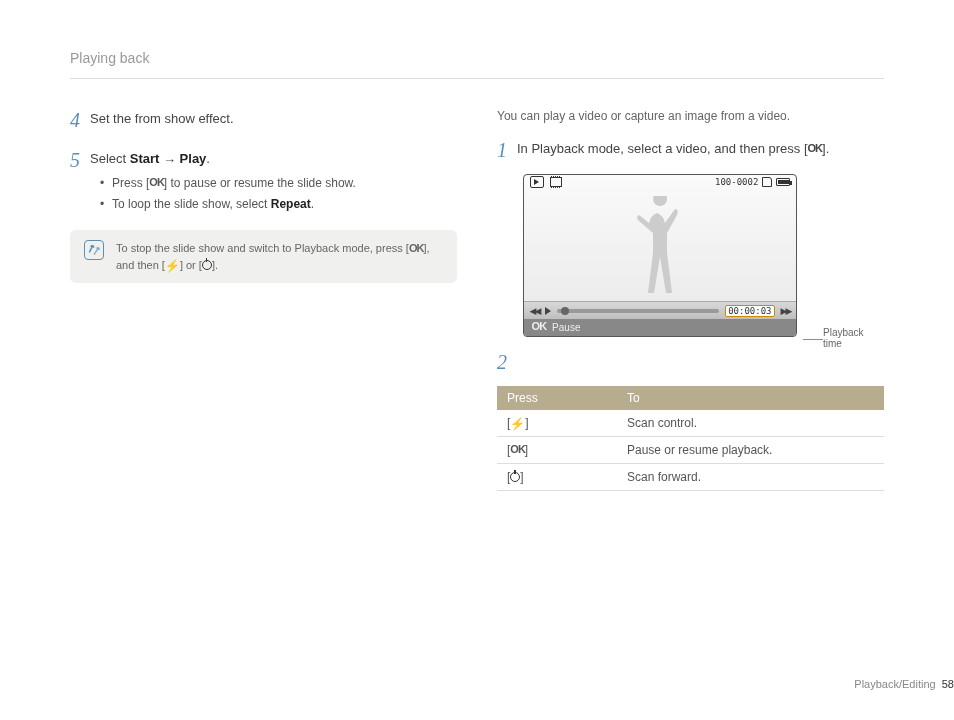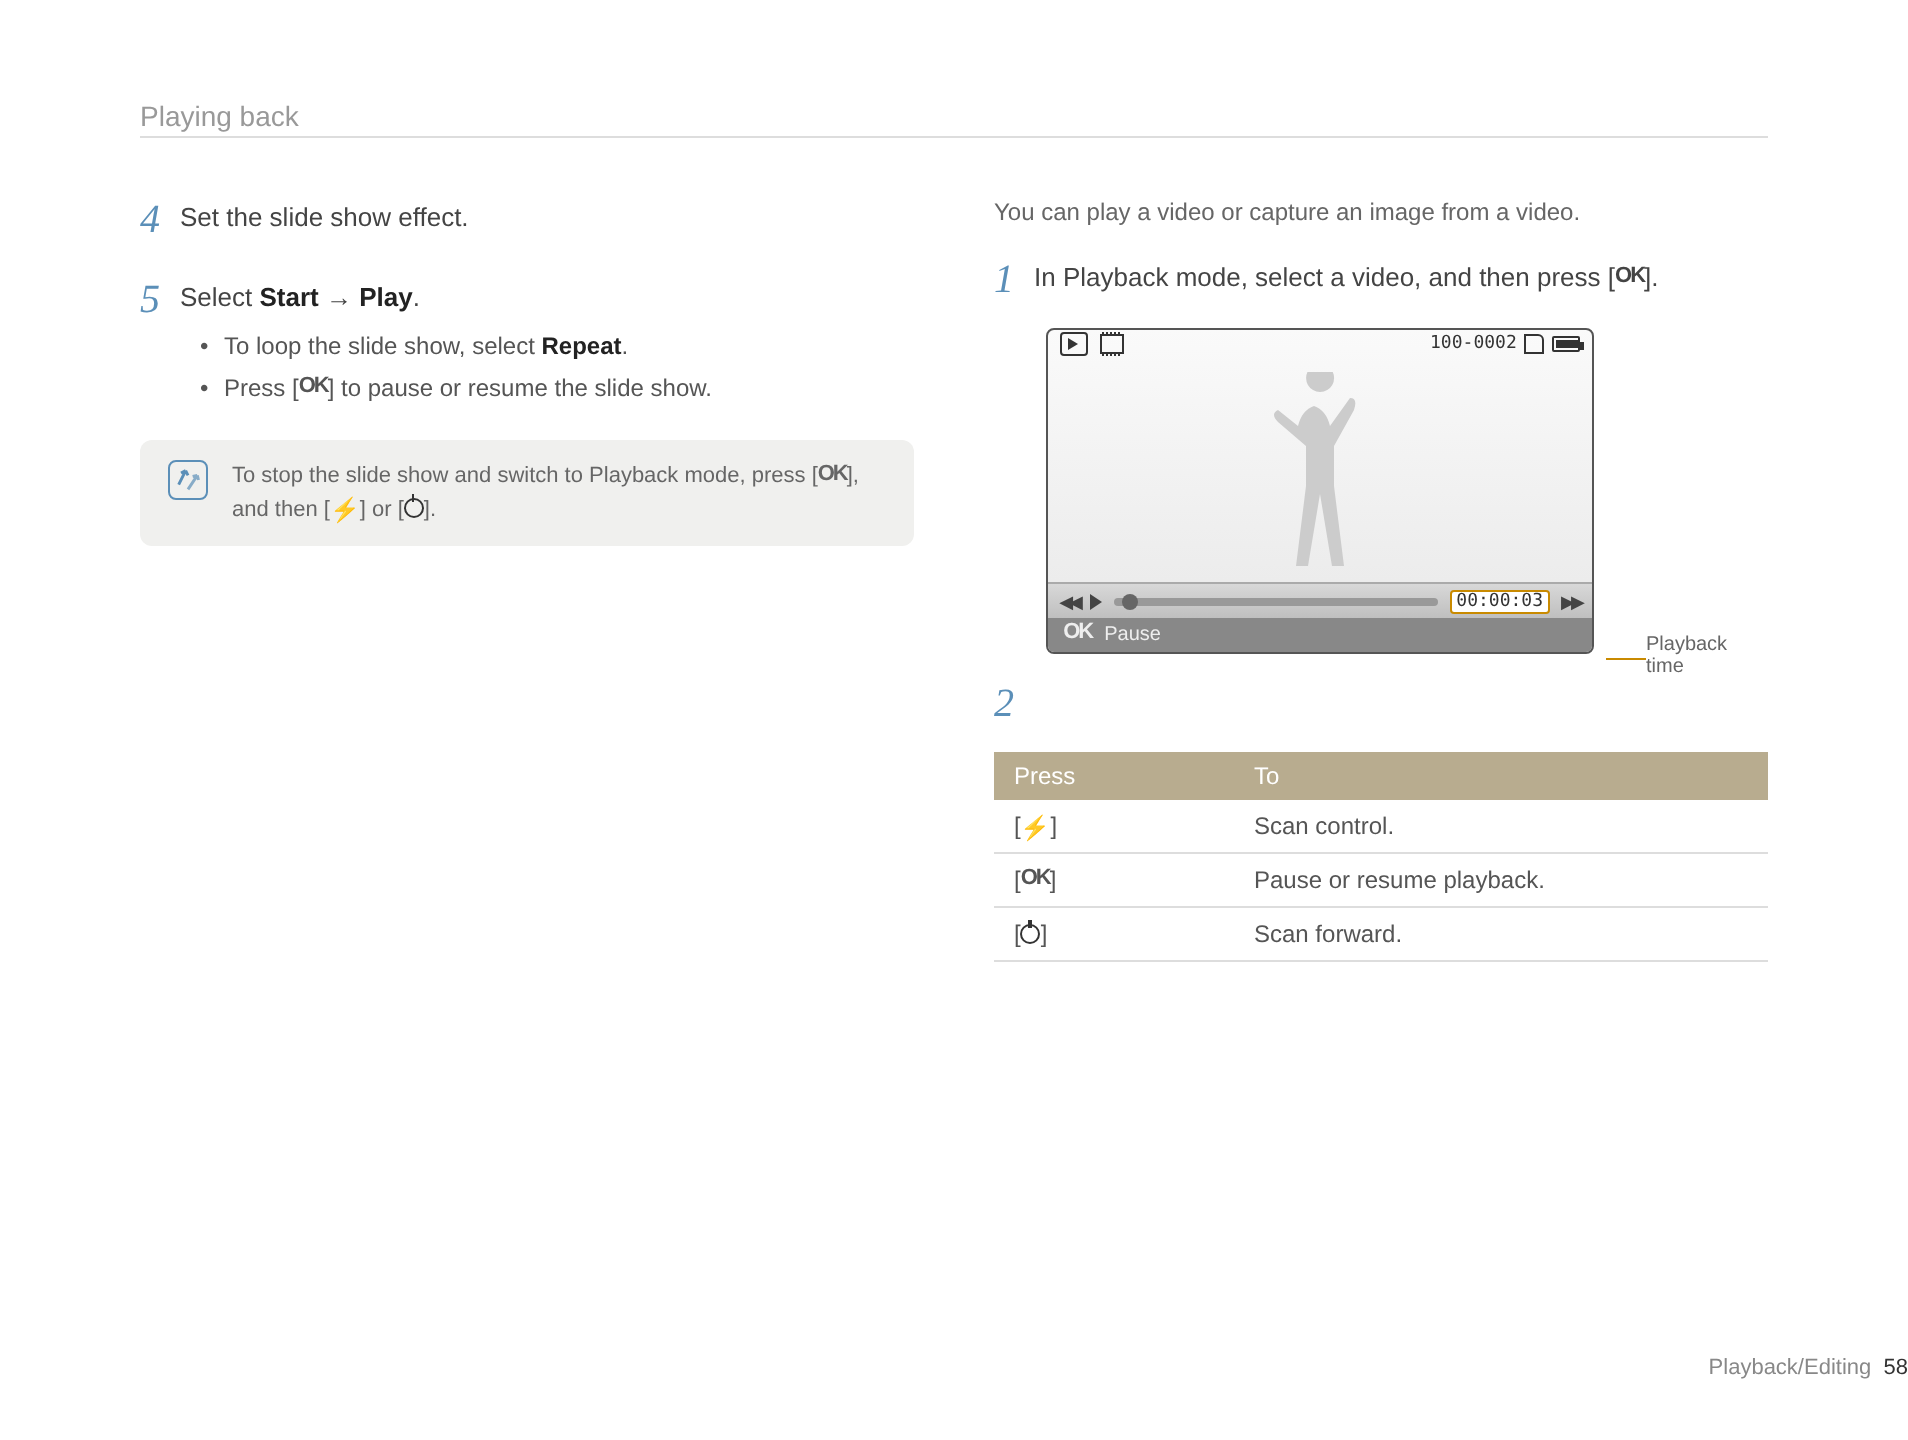--- a/index.html
+++ b/index.html
@@ -11,21 +11,21 @@
     color: #333;
     position: relative;
     padding: 50px 70px 30px 70px;
   }
   .header {
     font-size: 14px;
     color: #999;
     font-weight: 300;
     margin-bottom: 30px;
     border-bottom: 1px solid #ddd;
-    padding-bottom: 2px;
+    padding-bottom: 12px;
   }
   .content {
     display: flex;
     gap: 40px;
   }
   .col {
     flex: 1;
     min-width: 0;
   }
   .step {
@@ -206,36 +206,36 @@
 
 <div class="header">Playing back</div>
 
 <div class="content">
 
   <div class="col">
 
     <div class="step">
       <div class="step-num">4</div>
       <div class="step-body">
-        <div class="main-line">Set the slide show effect.</div>
+        <div class="main-line">Set the from show effect.</div>
       </div>
     </div>
 
     <div class="step">
       <div class="step-num">5</div>
       <div class="step-body">
         <div class="main-line">
           <span>Select </span><span class="bold">Start</span><span class="arrow"> → </span><span class="bold">Play</span><span>.</span>
         </div>
         <ul class="bullets">
           <li>
-            <span>To loop the slide show, select </span><span class="bold">Repeat</span><span>.</span>
+            <span>Press [</span><span class="ok-icon">OK</span><span>] to pause or resume the slide show.</span>
           </li>
           <li>
-            <span>Press [</span><span class="ok-icon">OK</span><span>] to pause or resume the slide show.</span>
+            <span>To loop the slide show, select </span><span class="bold">Repeat</span><span>.</span>
           </li>
         </ul>
       </div>
     </div>
 
     <div class="note-box">
       <div class="note-icon">
         <svg viewBox="0 0 24 24" fill="none" stroke="#5B8FB8" stroke-width="2.5">
           <path d="M4 16 L10 4 M10 4 L6 6 M10 4 L12 8"></path>
           <path d="M12 20 L20 8 M20 8 L16 9 M20 8 L21 12" opacity="0.7"></path>

